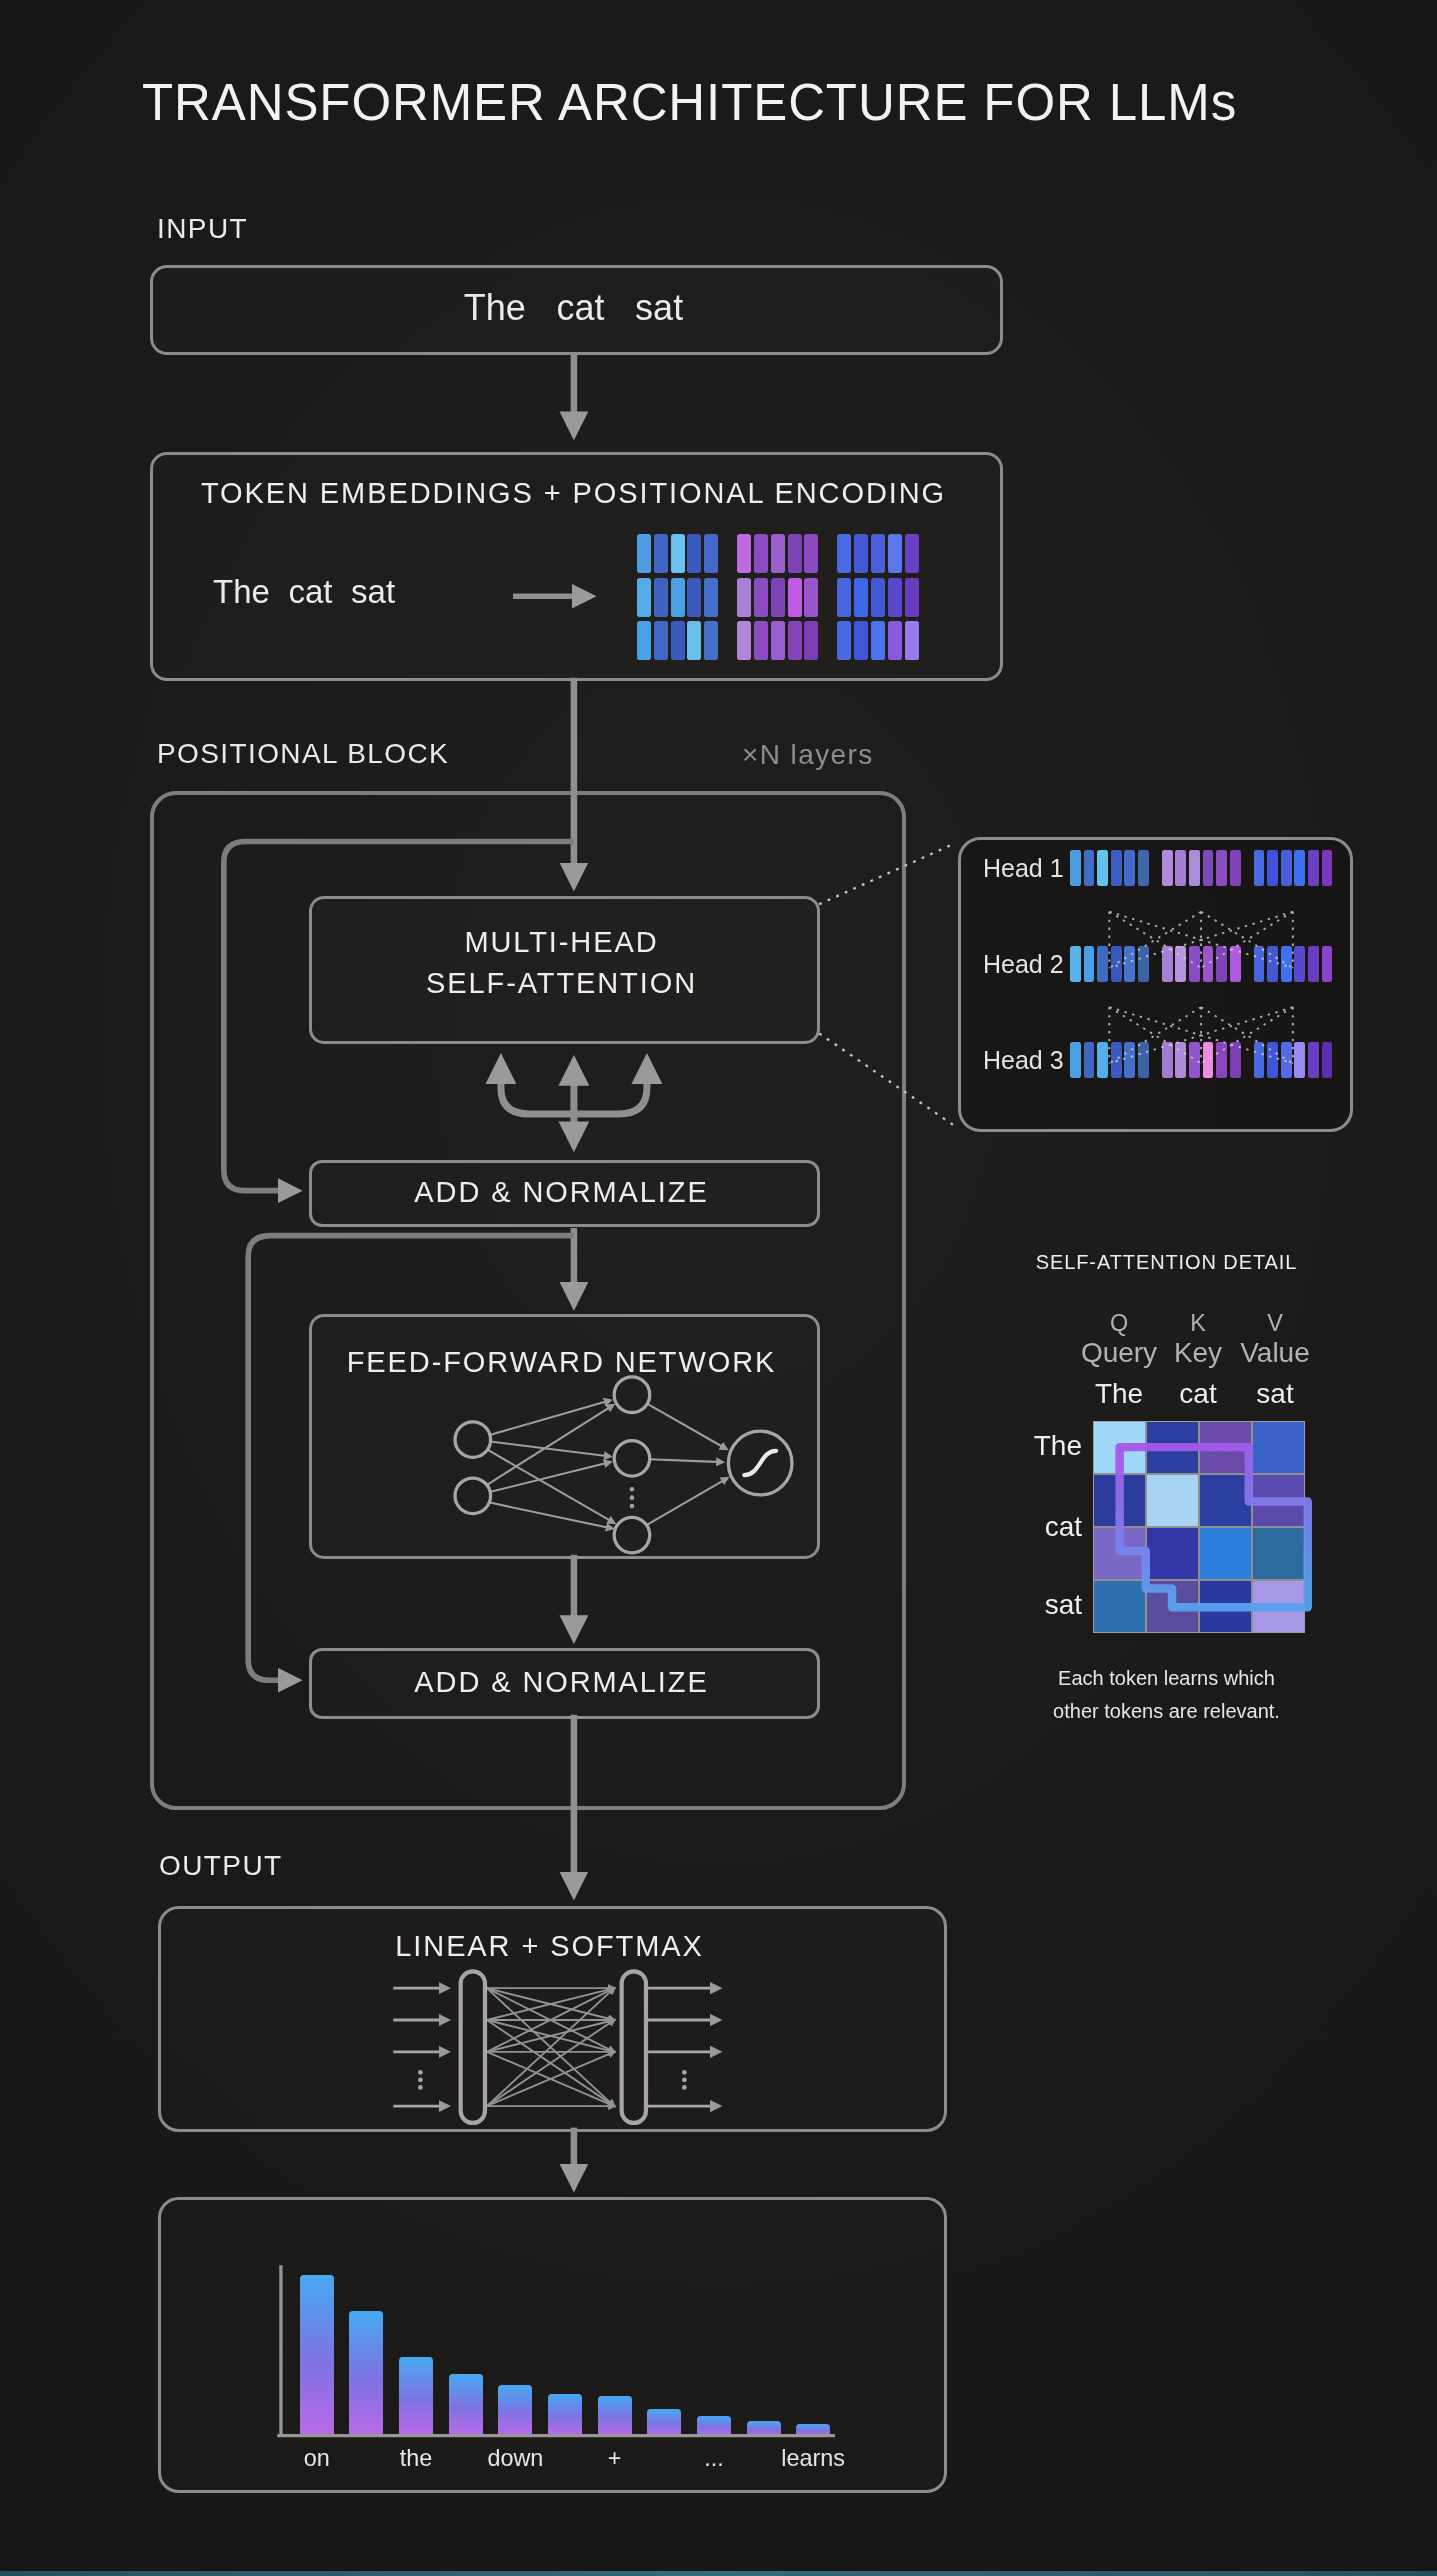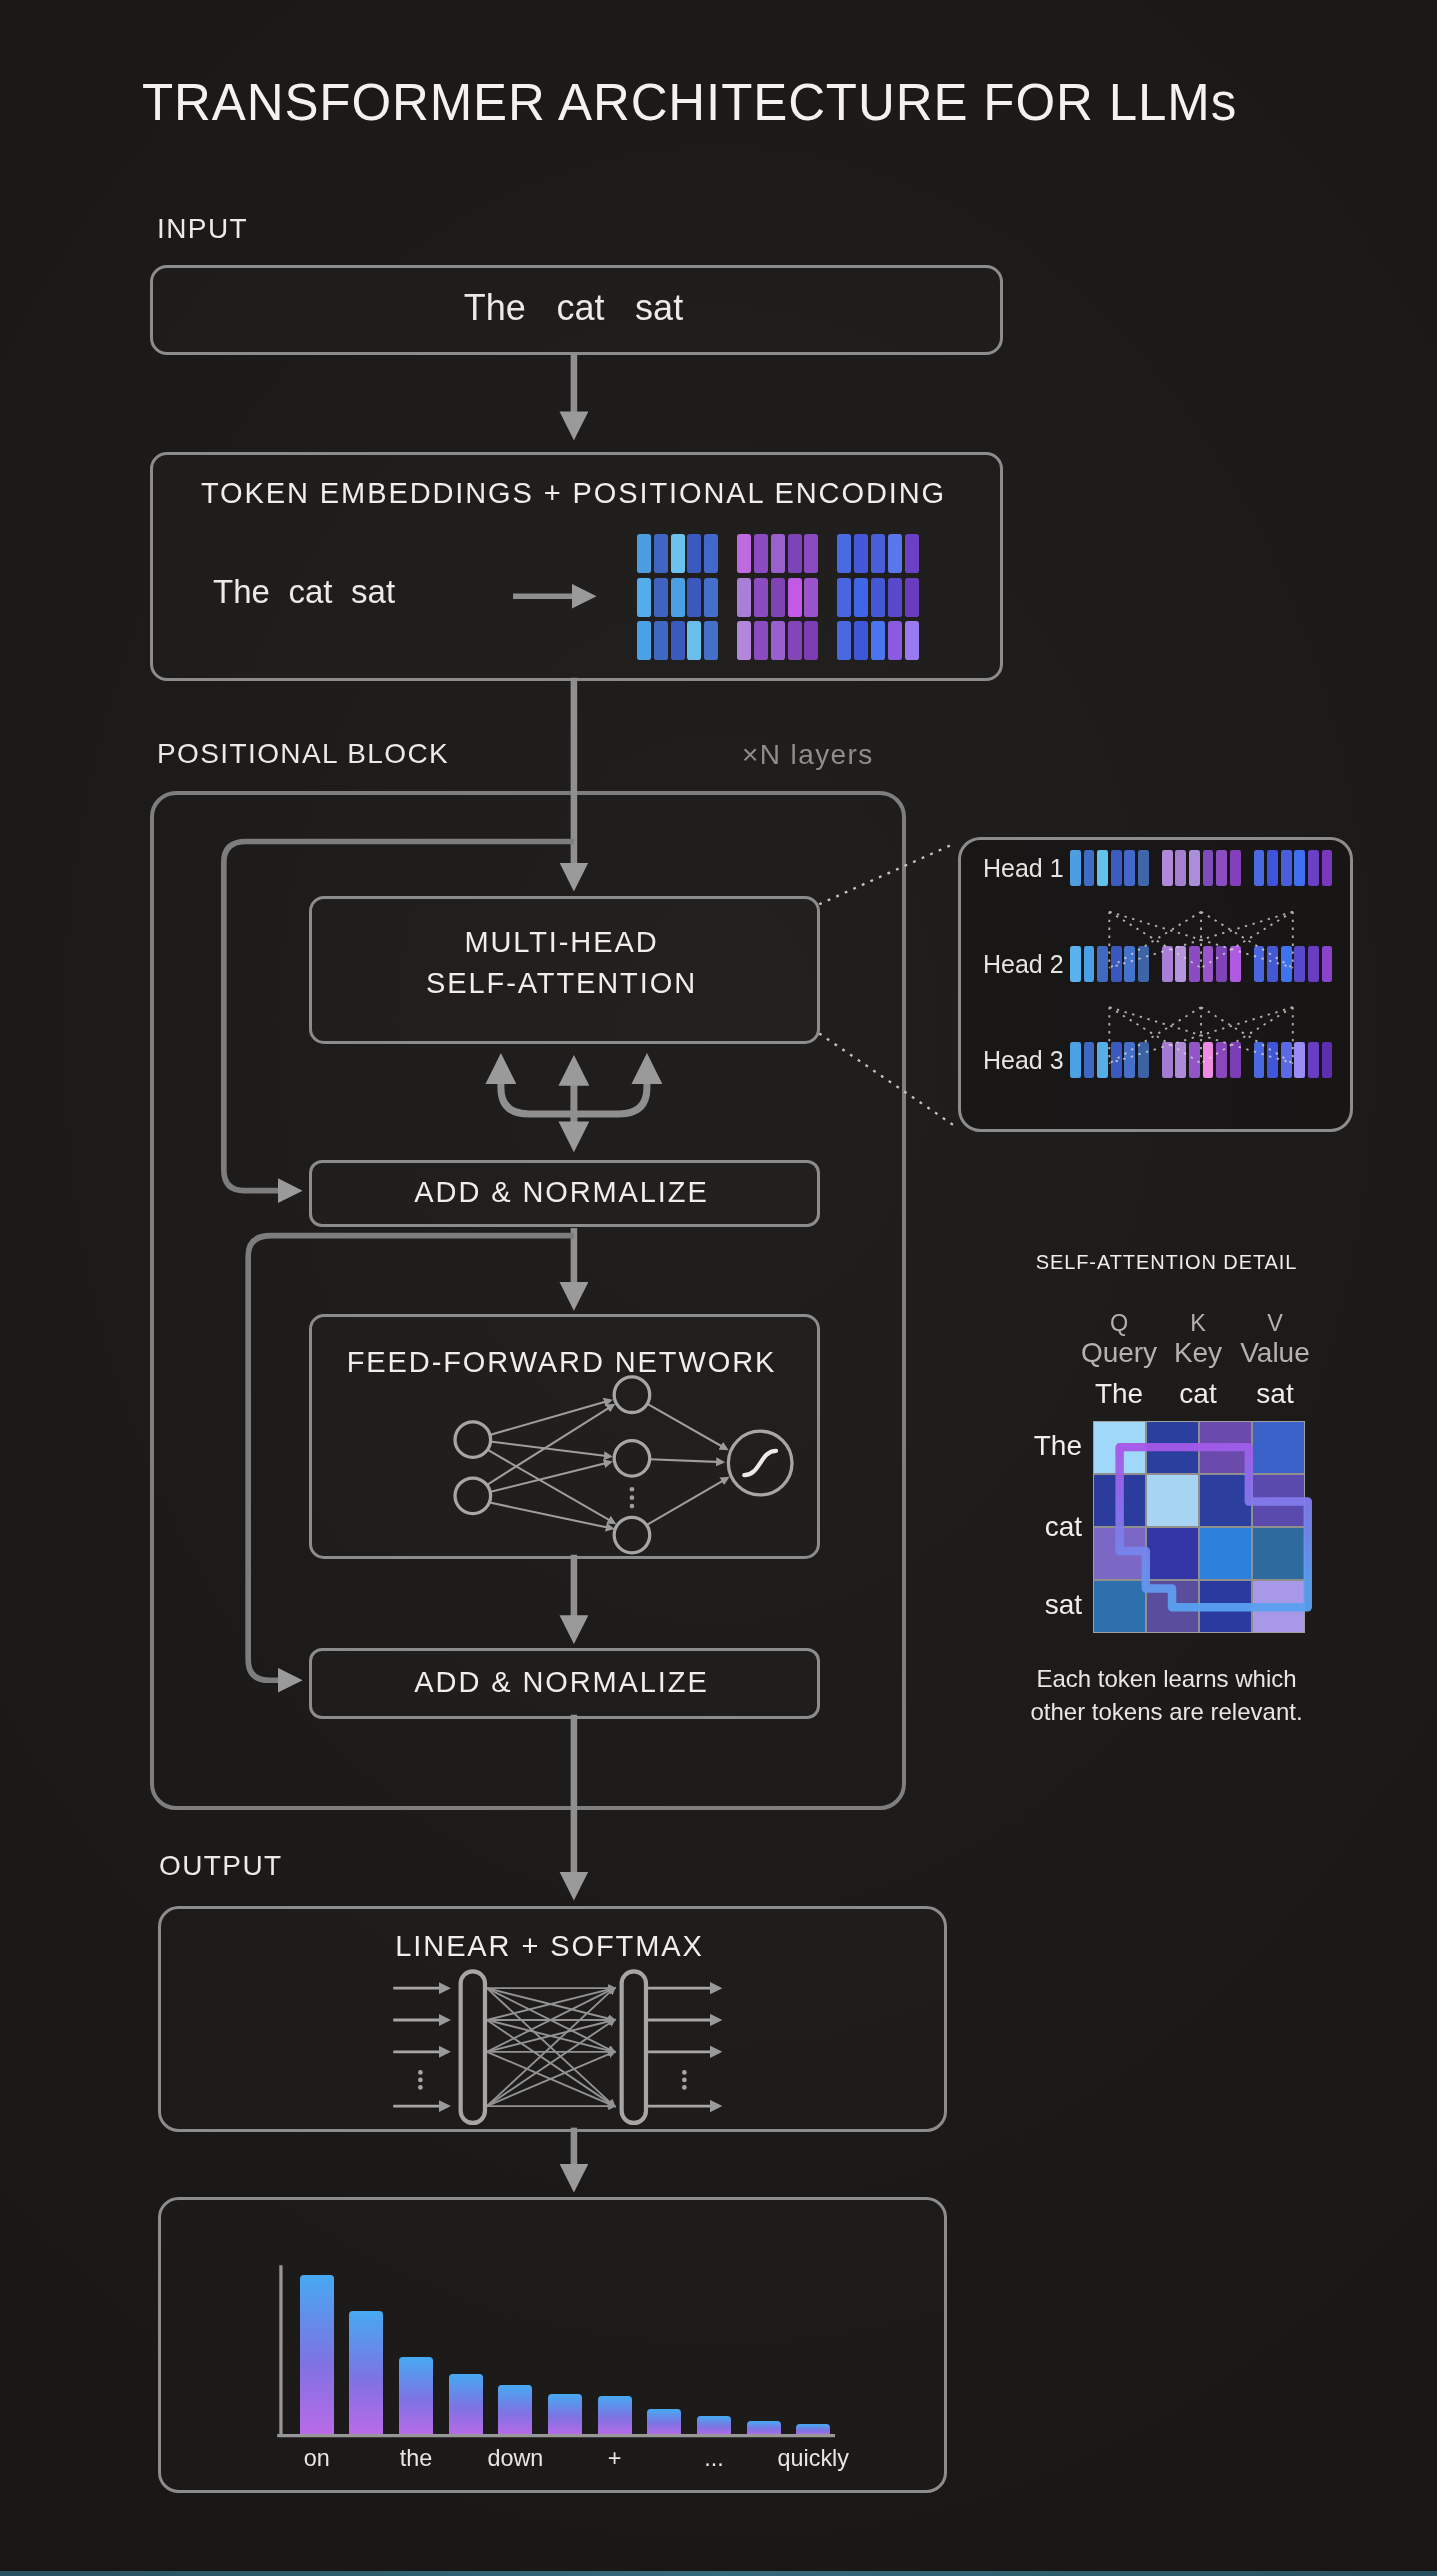--- a/index.html
+++ b/index.html
@@ -284,21 +284,21 @@
       <div class="attn-cell" style="background: rgb(122, 104, 196);"></div>
       <div class="attn-cell" style="background: rgb(51, 54, 166);"></div>
       <div class="attn-cell" style="background: rgb(45, 128, 220);"></div>
       <div class="attn-cell" style="background: rgb(45, 107, 158);"></div>
       <div class="attn-cell" style="background: rgb(46, 111, 174);"></div>
       <div class="attn-cell" style="background: rgb(91, 77, 158);"></div>
       <div class="attn-cell" style="background: rgb(43, 58, 158);"></div>
       <div class="attn-cell" style="background: rgb(168, 152, 232);"></div>
     </div>
 
-  <div class="ctext" style="left:965px;top:1662px;width:403px;font-size:24px;line-height:33px;color:#e8e6e4;">
+  <div class="ctext" style="left:965px;top:1662px;width:403px;font-size:20px;line-height:33px;color:#e8e6e4;">
     <div>Each token learns which</div>
     <div>other tokens are relevant.</div>
   </div>
 
   <div class="label" style="left:159px;top:1850px;">OUTPUT</div>
   <div class="box" style="left:158px;top:1906px;width:783px;height:220px;border-radius:20.6px;"></div>
   <div class="ctext boxtitle" style="left:158px;top:1930px;width:783px;">LINEAR + SOFTMAX</div>
 
   <div class="box" style="left:158px;top:2197px;width:783px;height:290px;border-radius:20.6px;"></div>
   <div id="prob-bars">
@@ -337,21 +337,21 @@
       <div class="bar-slot">
         <div class="prob-bar" style="height: 19.7px;"></div>
         <div class="bar-label">...</div>
       </div>
       <div class="bar-slot">
         <div class="prob-bar" style="height: 15px;"></div>
         <div class="bar-label"></div>
       </div>
       <div class="bar-slot">
         <div class="prob-bar" style="height: 12px;"></div>
-        <div class="bar-label">quickly</div>
+        <div class="bar-label">learns</div>
       </div>
     </div>
 
   <div id="bottom-strip"></div>
 
   <svg id="svg-overlay" width="1438" height="2576" viewBox="0 0 1536 2752">
     <defs>
       <marker id="ah" markerWidth="5" markerHeight="4.4" refX="3.2" refY="2.2" orient="auto" markerUnits="strokeWidth">
         <path d="M0,0 L4.4,2.2 L0,4.4 Z" fill="#9a9a9a"></path>
       </marker>

